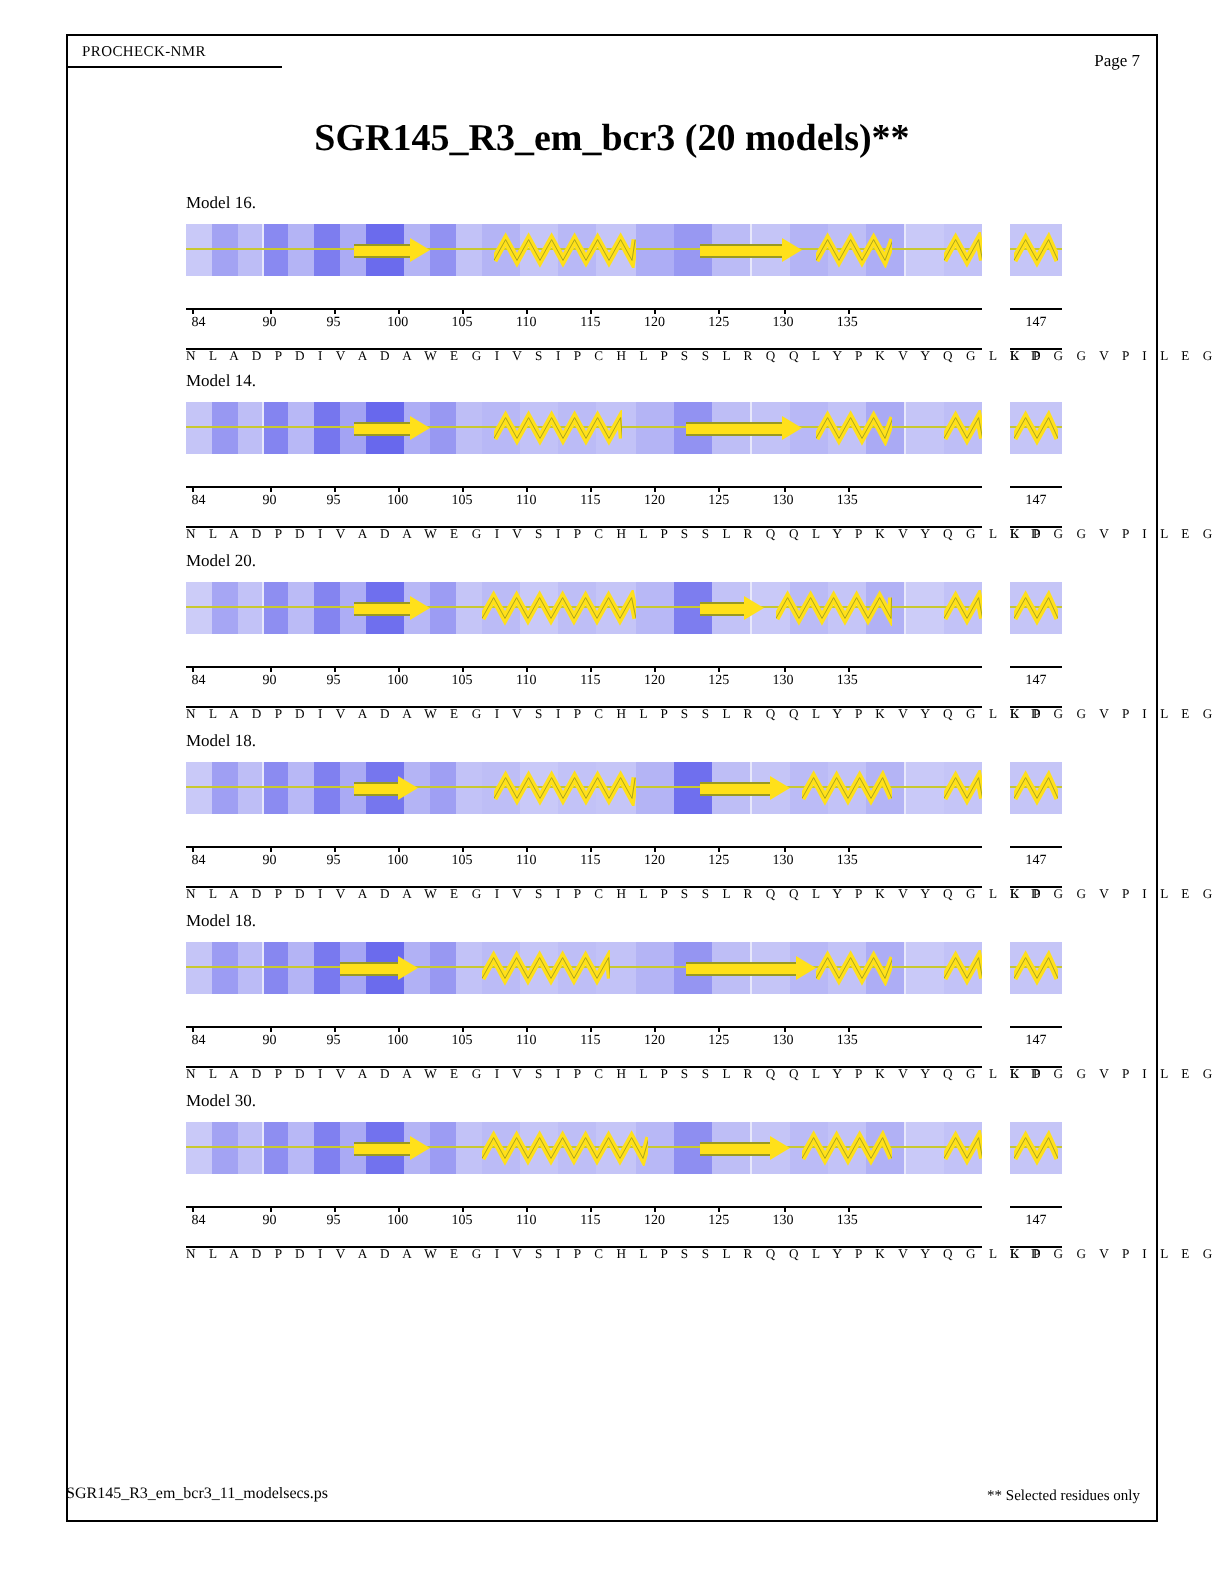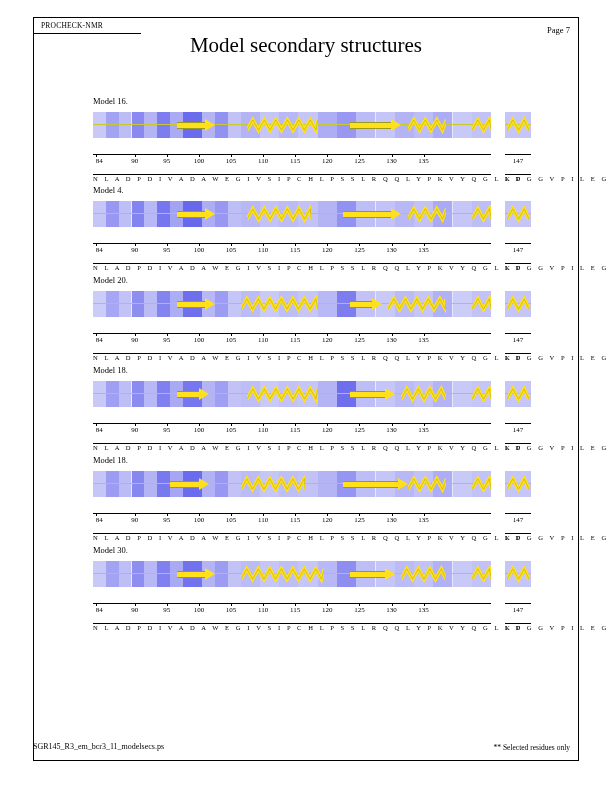--- a/index.html
+++ b/index.html
@@ -226,21 +226,21 @@
 <body>
 
 <div class="page">
 
   <div class="frame"></div>
 
   <div class="prog-label">PROCHECK-NMR</div>
   <div class="prog-rule"></div>
   <div class="page-num">Page   7</div>
 
-  <div class="title1">Model secondary structures</div>
+  <div class="title2">SGR145_R3_em_bcr3 (20 models)**</div>
 
   <div id="models-host">
       <div class="model" style="top: 96px;">
         <div class="model-label">Model 16.</div>
         <div class="strip-wrap">
           <div class="strip main">
             <div class="shade" style="left:0.0px;width:12.8px;background:rgb(201,201,248)"></div>
             <div class="shade" style="left:12.8px;width:12.8px;background:rgb(163,163,243)"></div>
             <div class="shade" style="left:25.7px;width:12.8px;background:rgb(189,189,246)"></div>
             <div class="shade" style="left:38.5px;width:12.8px;background:rgb(137,137,241)"></div>
@@ -327,21 +327,21 @@
           <div class="tick" style="left:330.6px"></div>
           <div class="ticklab" style="left:330.6px;">135</div>
           <div class="ticklab" style="left:425px">147</div>
           <div class="seq-rule"></div>
           <div class="seq-rule-tail"></div>
           <div class="seq">N L A D P D I V A D A W E G I V S I P C H L P S S L R Q Q L Y P K V Y Q G L K P G G V P I L E G F A P E Q L Q Y</div>
           <div class="seq-tail">L D</div>
         </div>
       </div>
       <div class="model" style="top: 185px;">
-        <div class="model-label">Model 4.</div>
+        <div class="model-label">Model 14.</div>
         <div class="strip-wrap">
           <div class="strip main">
             <div class="shade" style="left:0.0px;width:12.8px;background:rgb(197,197,247)"></div>
             <div class="shade" style="left:12.8px;width:12.8px;background:rgb(152,152,242)"></div>
             <div class="shade" style="left:25.7px;width:12.8px;background:rgb(190,190,246)"></div>
             <div class="shade" style="left:38.5px;width:12.8px;background:rgb(132,132,240)"></div>
             <div class="shade" style="left:51.4px;width:12.8px;background:rgb(184,184,246)"></div>
             <div class="shade" style="left:64.2px;width:12.8px;background:rgb(118,118,238)"></div>
             <div class="shade" style="left:77.0px;width:12.8px;background:rgb(163,163,243)"></div>
             <div class="shade" style="left:89.9px;width:19.3px;background:rgb(104,104,237)"></div>

